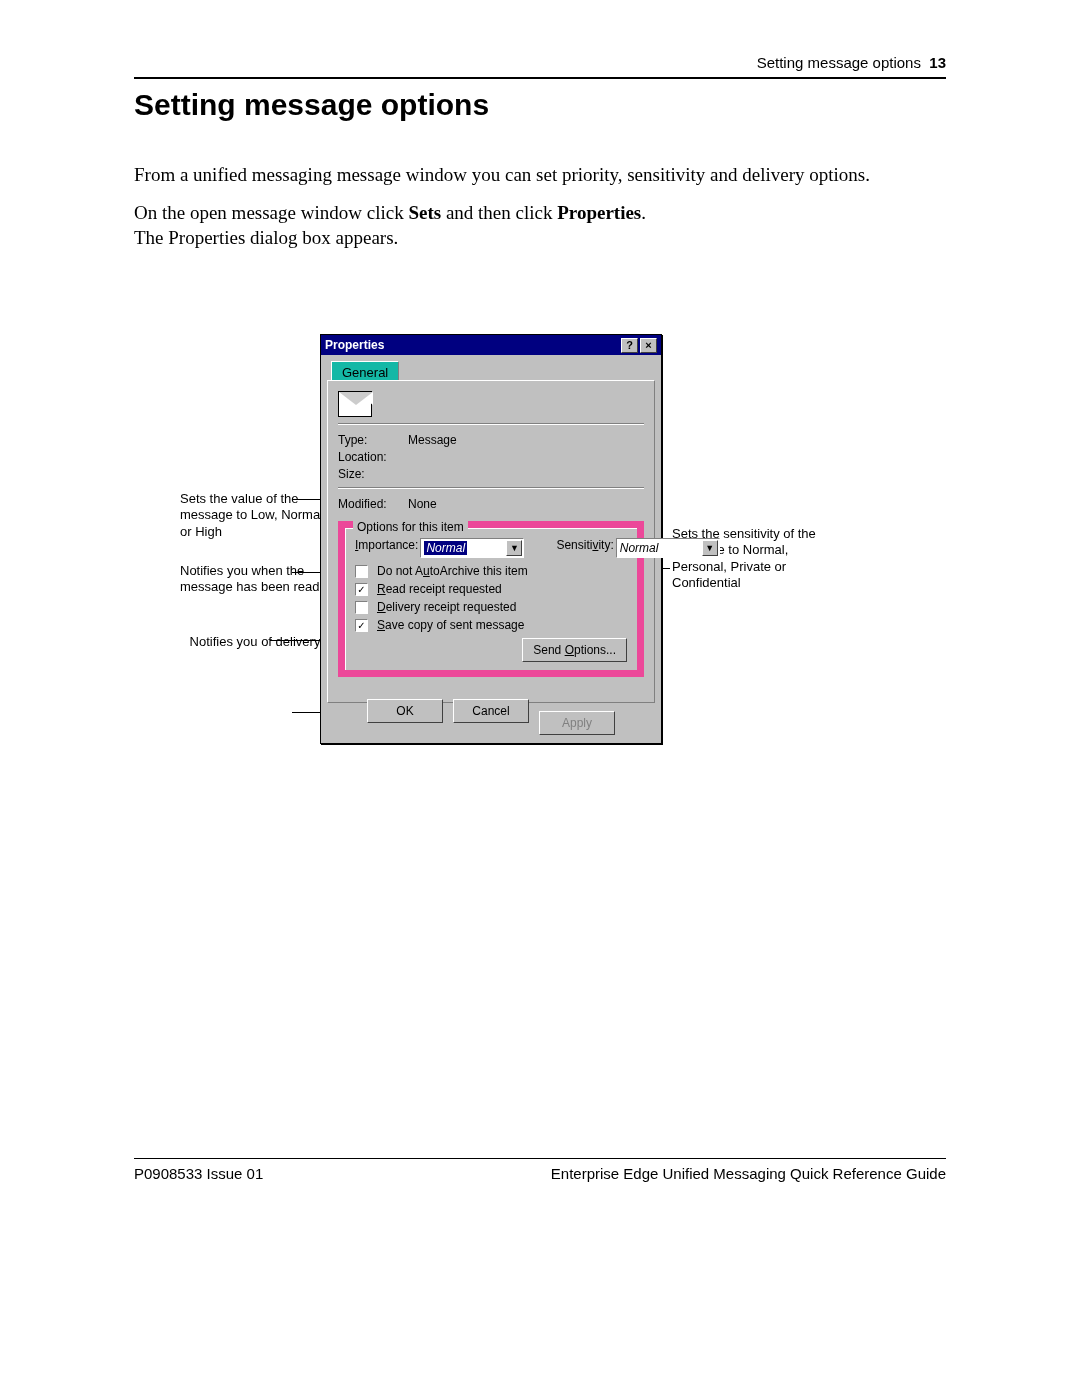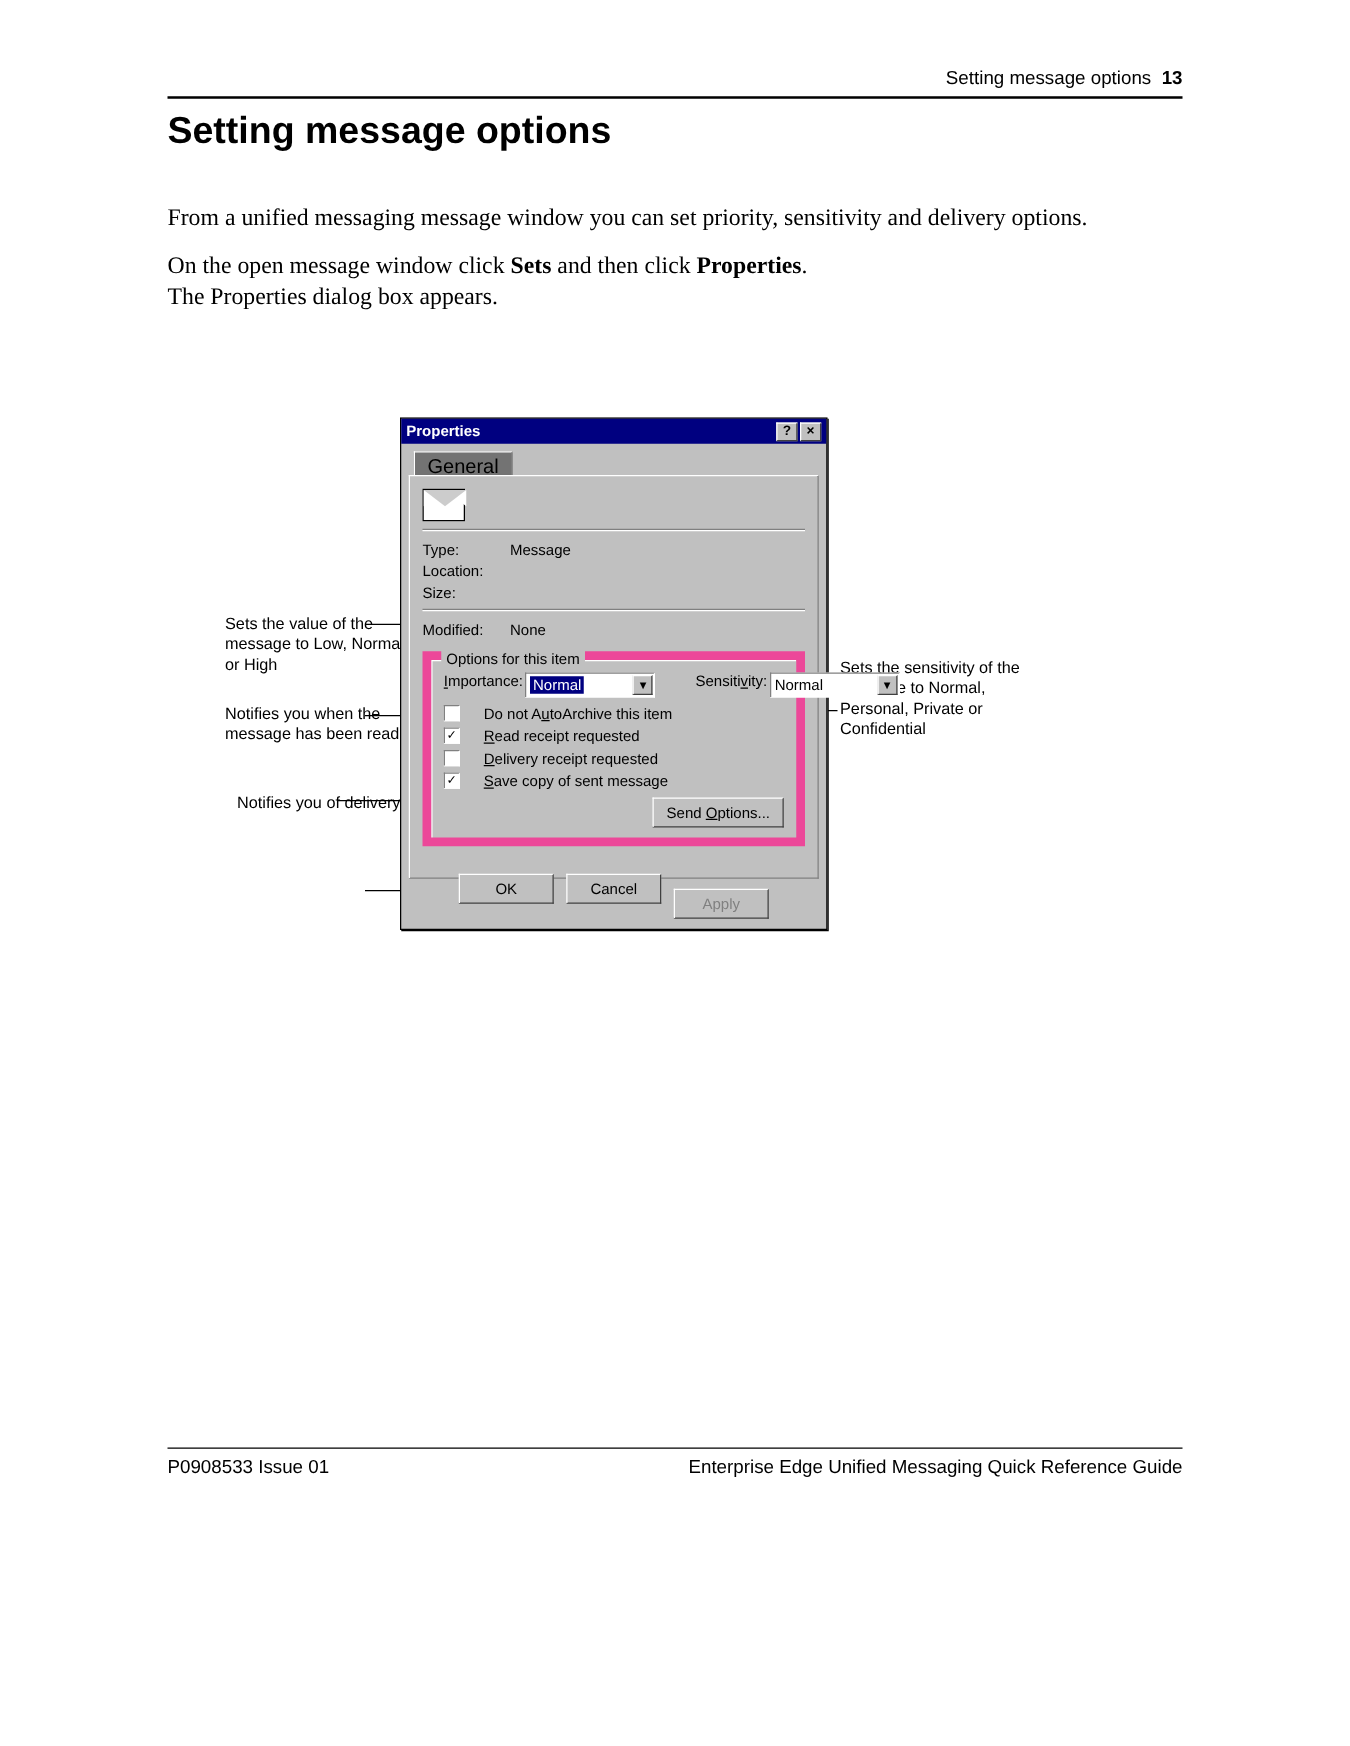--- a/index.html
+++ b/index.html
@@ -108,25 +108,25 @@
   }
   .client {
     position: relative;
     padding: 6px;
     height: calc(100% - 20px);
   }
   .tab {
     position: absolute;
     top: 6px; left: 10px;
     padding: 3px 10px;
-    background: #737373;
+    background: #14b8a6;
     border-top: 1px solid #fff;
     border-left: 1px solid #fff;
     border-right: 1px solid #808080;
-    font-size: 16px;
+    font-size: 13px;
   }
   .tabbody {
     position: absolute;
     top: 25px; left: 6px; right: 6px; bottom: 40px;
     border-top: 1px solid #fff;
     border-left: 1px solid #fff;
     border-right: 1px solid #808080;
     border-bottom: 1px solid #808080;
     background: #c0c0c0;
     padding: 10px;
@@ -177,30 +177,31 @@
   .fld { display:flex; flex-direction: row; gap:2px; }
   .sel {
     display:flex; justify-content:space-between; align-items:center;
     width: 104px; height: 20px;
     background: #fff;
     border-top: 1px solid #808080;
     border-left: 1px solid #808080;
     border-right: 1px solid #fff;
     border-bottom: 1px solid #fff;
     padding: 0 1px 0 3px;
+    font-style: italic;
   }
   .sel.highlight .selval { background:#000080; color:#fff; padding:0 2px; }
   .sel .arrow {
     width: 16px; height: 16px;
     background: #c0c0c0;
     border-top: 1px solid #fff; border-left:1px solid #fff;
     border-right:1px solid #404040; border-bottom:1px solid #404040;
     text-align:center; line-height:14px; font-size:9px;
   }
-  .chk { display:flex; align-items:flex-start; gap:19px; margin: 4px 0; }
+  .chk { display:flex; align-items:center; gap:9px; margin: 4px 0; }
   .chk .box {
     width: 13px; height:13px; background:#fff;
     border-top:1px solid #808080; border-left:1px solid #808080;
     border-right:1px solid #fff; border-bottom:1px solid #fff;
     font-size: 10px; line-height: 11px; text-align:center;
   }
   .chk.checked .box::after { content:"✓"; }
   .chk u { text-decoration: underline; }
   .btn {
     display:inline-block;

